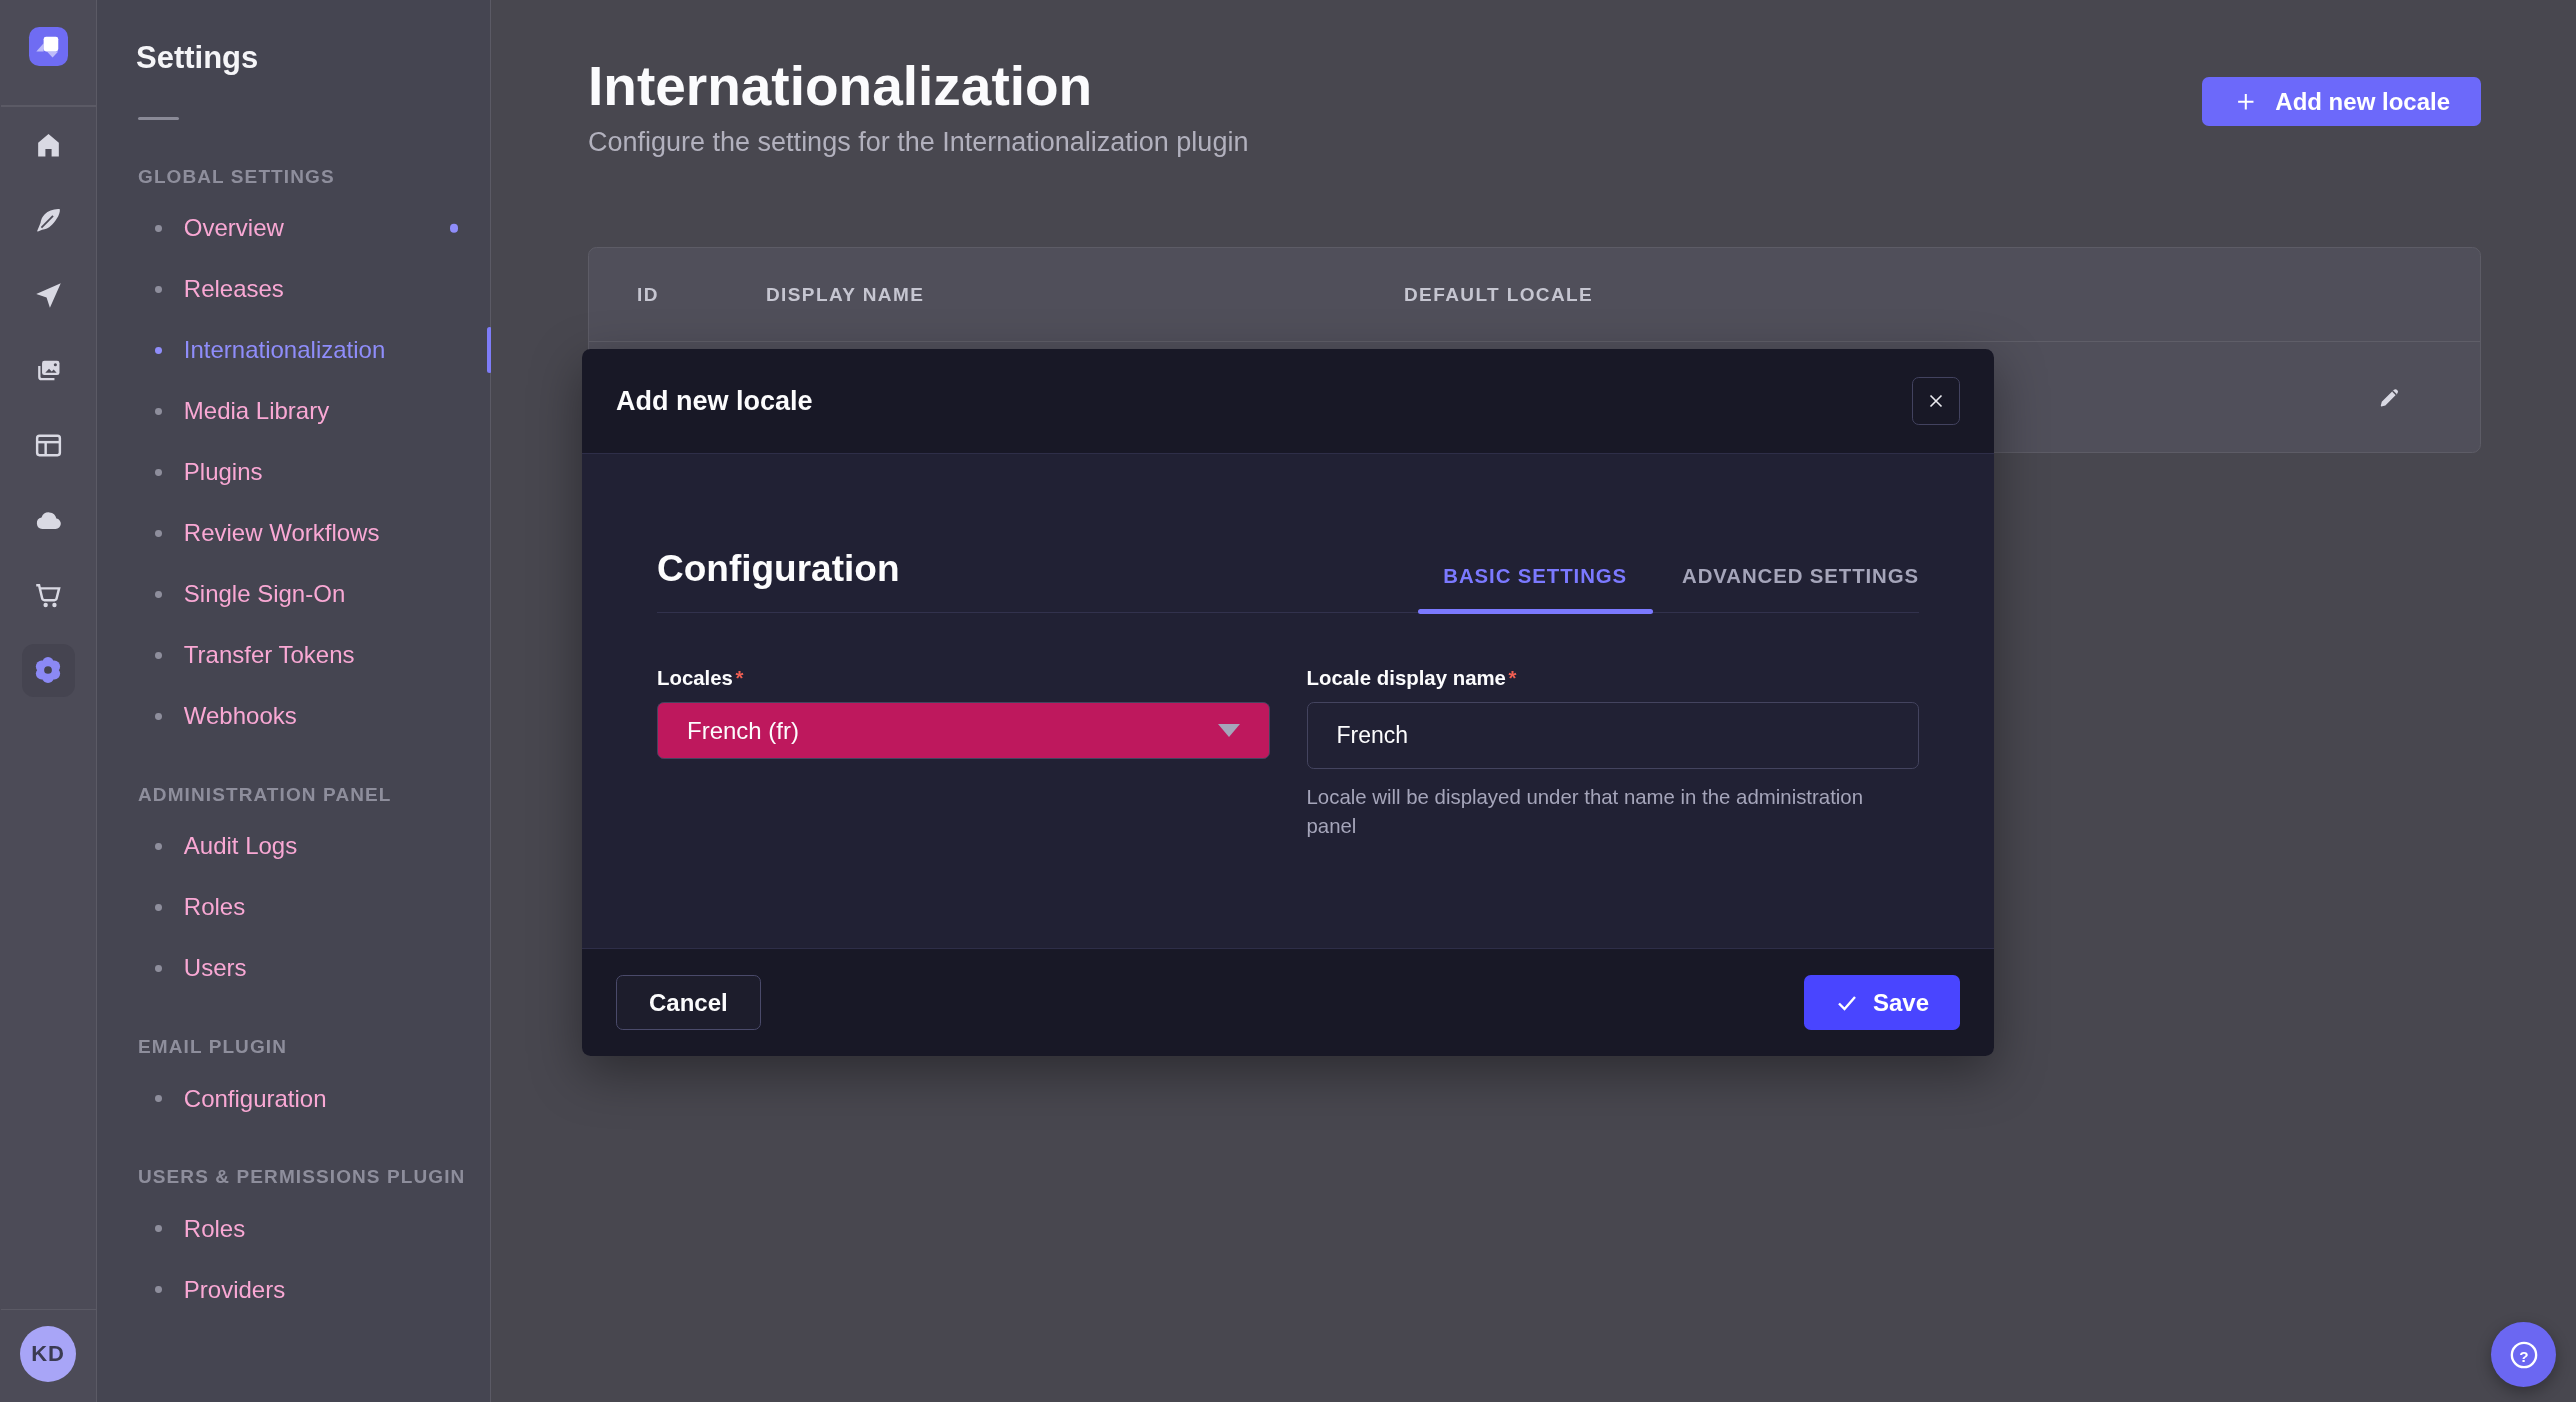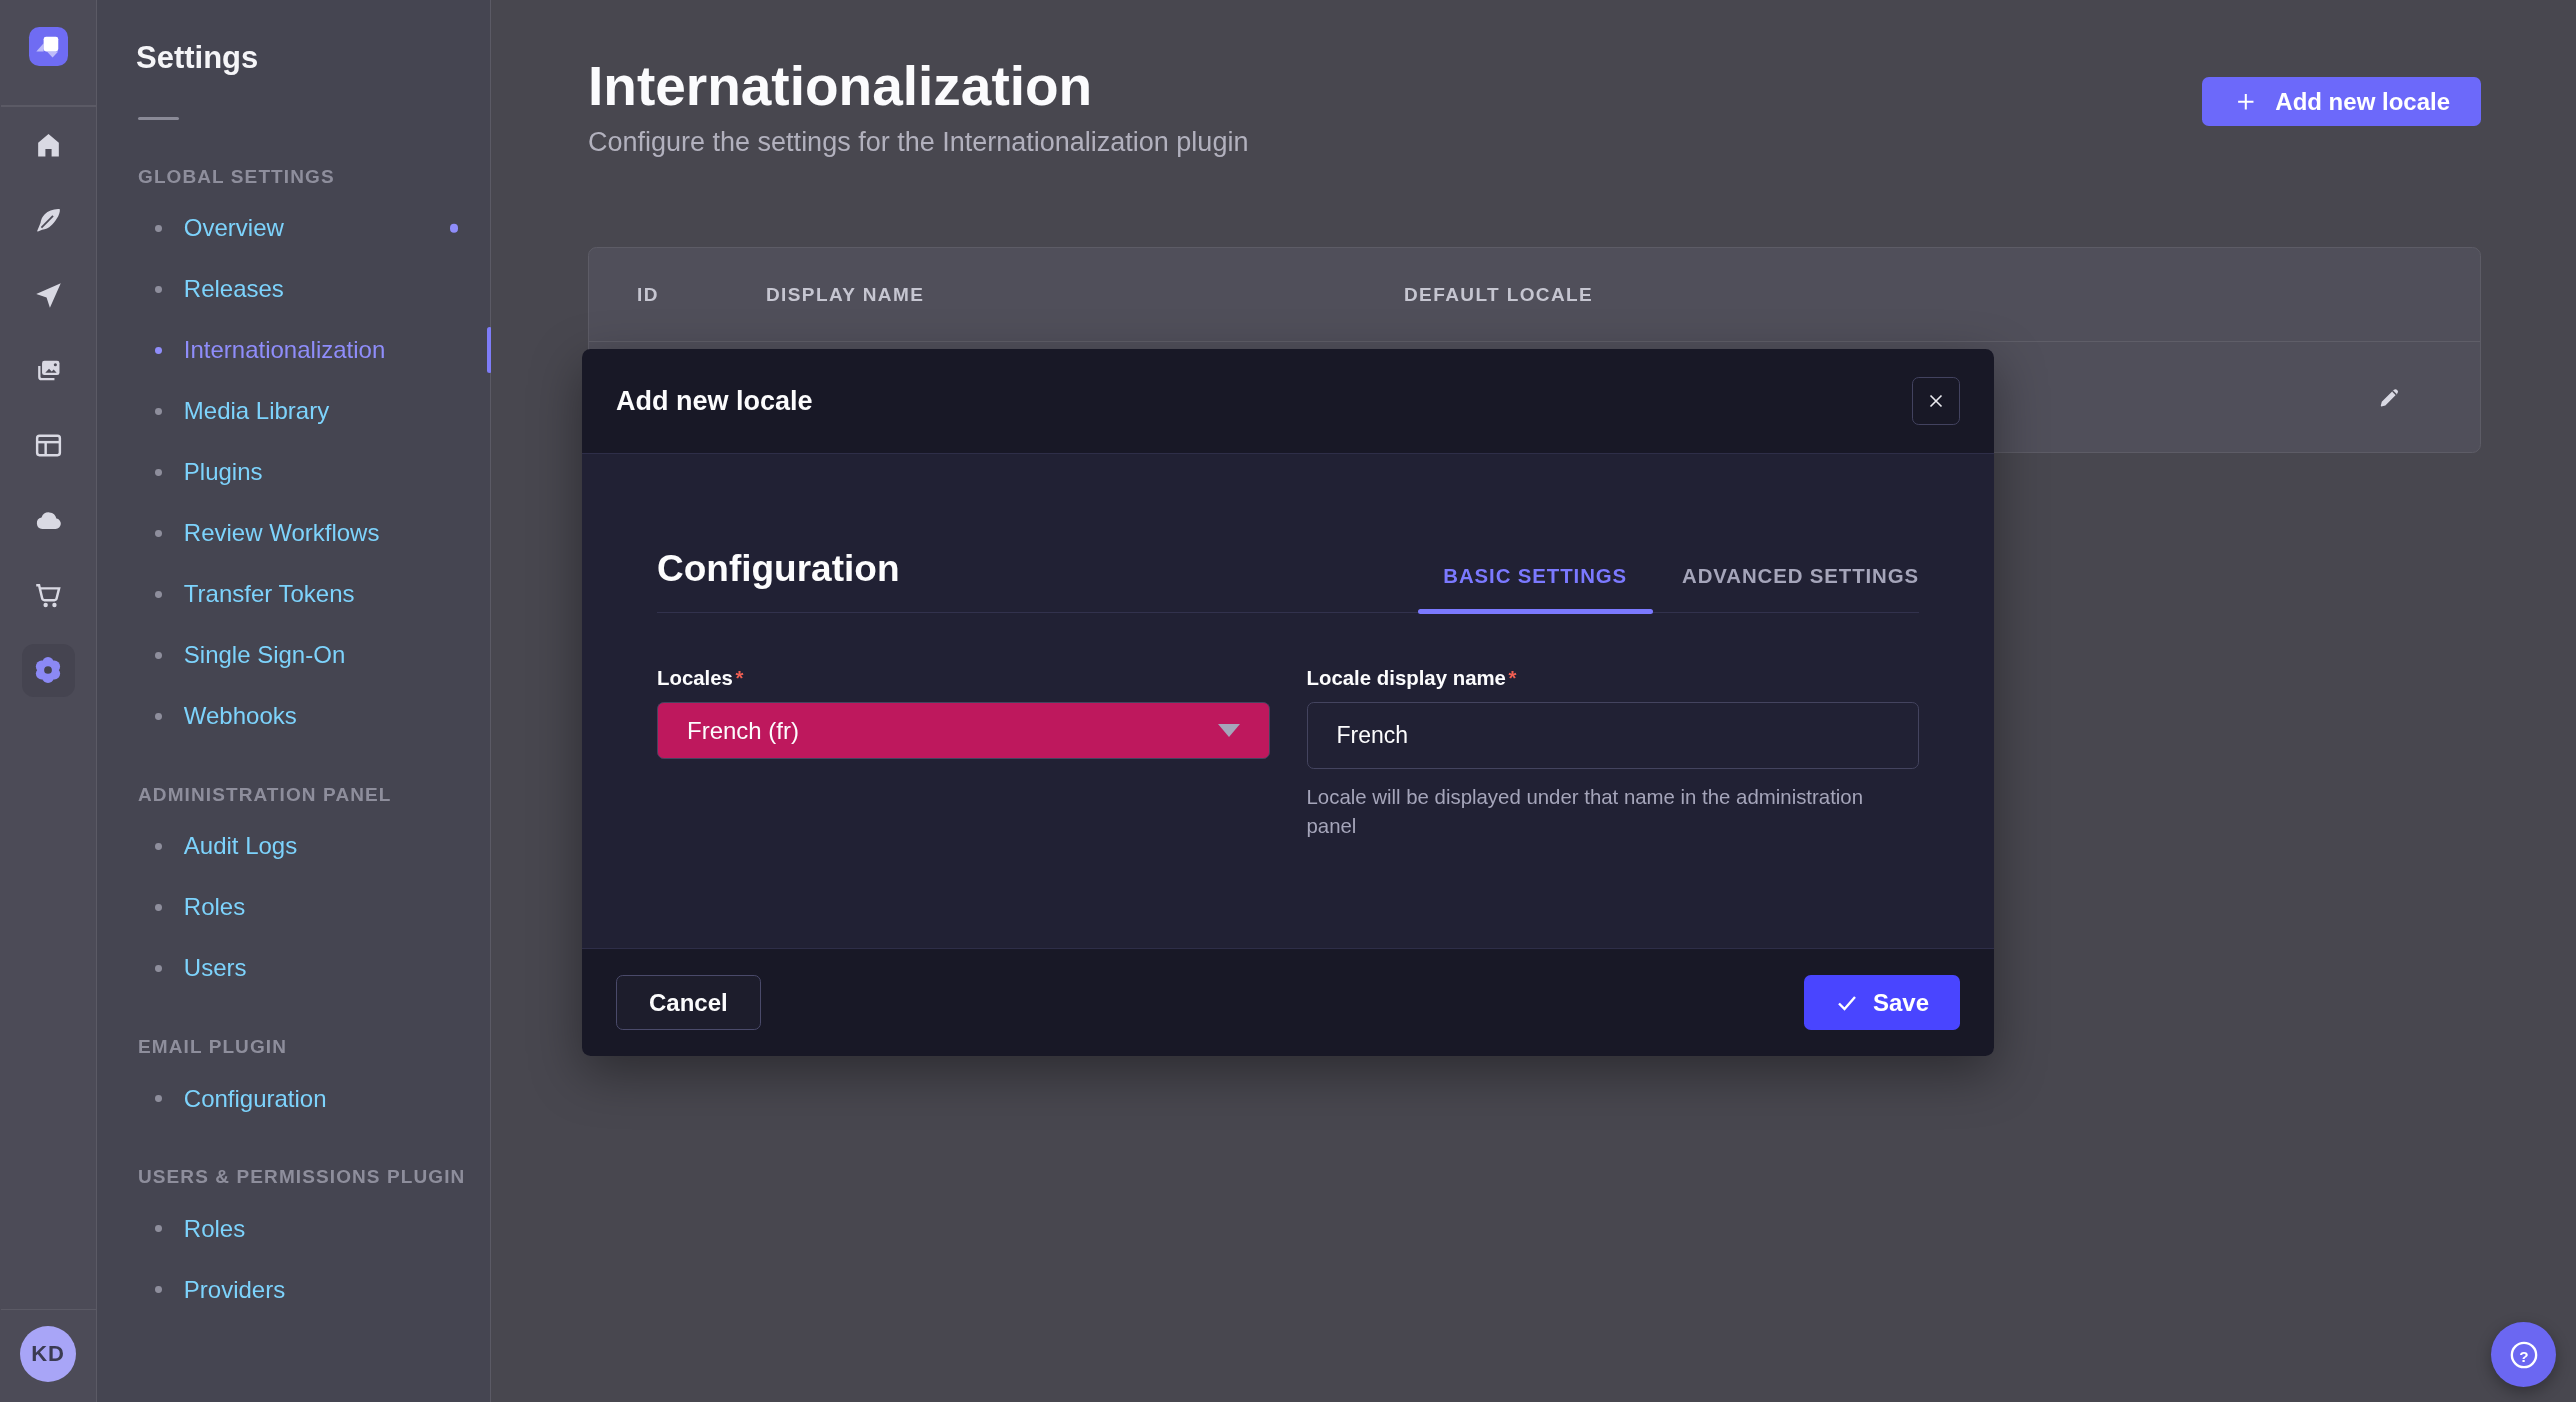--- a/index.html
+++ b/index.html
@@ -24,21 +24,21 @@
 
   
   .subnav { position:absolute; left:97px; top:0; width:394px; height:1402px;
     background:#454551; border-right:1.7px solid #5B5A65; }
   .subnav-title { margin:39px 0 0 39px; font-size:31px; font-weight:600; color:#F5F5F8; line-height:37px; }
   .subnav-rule { width:41px; height:2.6px; background:#8A8A97; margin:41px 0 0 41px; border-radius:1.7px; }
   .nav-section-label { margin:46px 0 0 41px; font-size:19px; font-weight:700;
     letter-spacing:1.1px; color:#8E8E9C; }
   .nav-list { list-style:none; margin-top:10.2px; }
   .nav-item { position:relative; height:61px; display:flex; align-items:center;
-    padding-left:58px; font-size:24px; color:#7dd3fc; cursor:pointer; }
+    padding-left:58px; font-size:24px; color:#f9a8d4; cursor:pointer; }
   .nav-item::before { content:""; width:6.8px; height:6.8px; border-radius:50%;
     background:#8E8E9C; margin-right:22px; flex:none; }
   .nav-item.active { color:#8F8DFA; }
   .nav-item.active::before { background:#8F8DFA; }
   .active-indicator { position:absolute; right:-1.7px; top:50%; transform:translateY(-50%);
     width:5.1px; height:46px; background:#7E7CF8; border-radius:3.4px; }
   .notif-dot { position:absolute; right:32px; top:50%; transform:translateY(-50%);
     width:8.5px; height:8.5px; border-radius:50%; background:#8F8DFA; }
 
   
@@ -205,24 +205,24 @@
     <li class="nav-item">
       <span>Media Library</span>
     </li>
     <li class="nav-item">
       <span>Plugins</span>
     </li>
     <li class="nav-item">
       <span>Review Workflows</span>
     </li>
     <li class="nav-item">
+      <span>Single Sign-On</span>
+    </li>
+    <li class="nav-item">
       <span>Transfer Tokens</span>
-    </li>
-    <li class="nav-item">
-      <span>Single Sign-On</span>
     </li>
     <li class="nav-item">
       <span>Webhooks</span>
     </li>
   </ul>
 
   <div class="nav-section-label" style="margin-top:37px;">ADMINISTRATION PANEL</div>
   <ul class="nav-list">
     <li class="nav-item">
       <span>Audit Logs</span>

